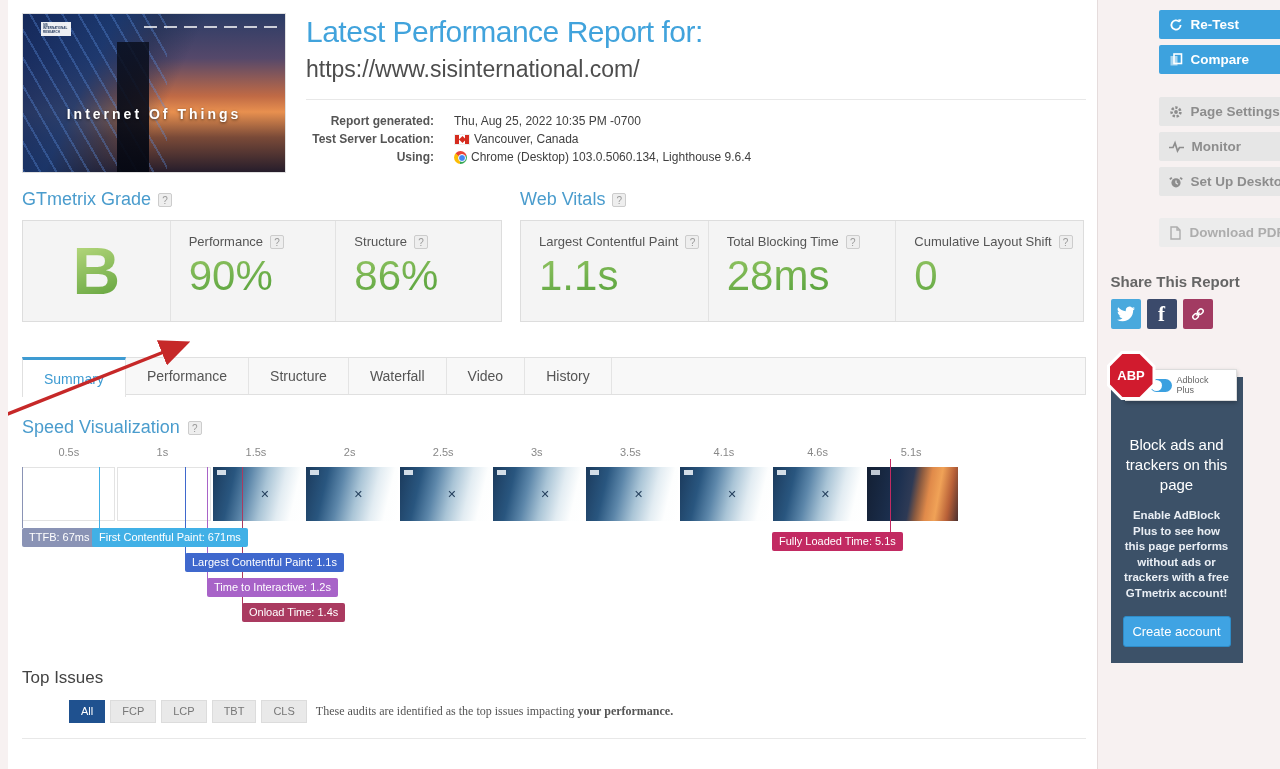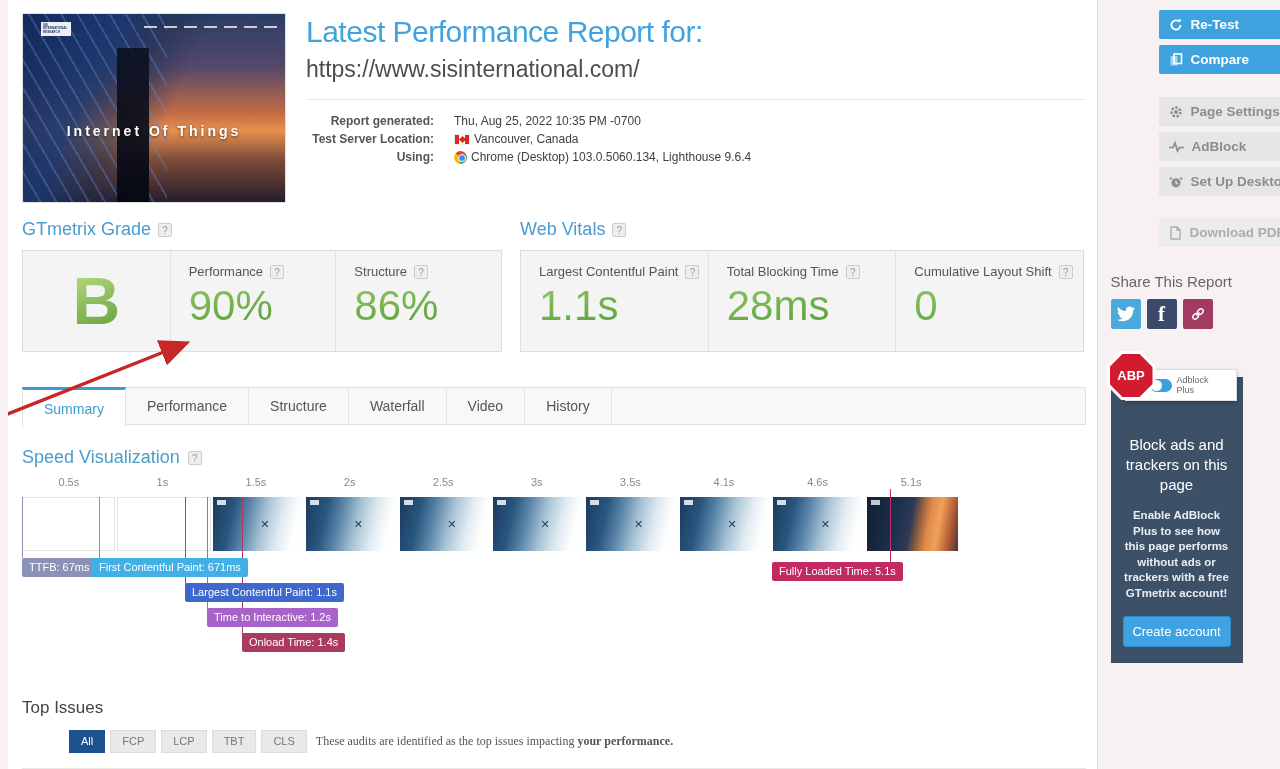--- a/index.html
+++ b/index.html
@@ -5,21 +5,21 @@
   * { margin:0; padding:0; box-sizing:border-box; }
   html,body { width:1280px; height:769px; overflow:hidden; }
   body { background:#f7f1f1; font-family:"Liberation Sans", sans-serif; color:#555; }
   .layout { display:flex; width:1280px; height:769px; }
 
   
   .main { margin-left:8px; width:1095px; background:#fff; position:relative; padding:0 11px 0 14px; }
 
   
   .report-header { display:flex; padding-top:13px; }
-  .thumb { width:264px; height:190px; border:1px solid #e0e0e0; position:relative; overflow:hidden; flex-shrink:0;
+  .thumb { width:264px; height:160px; border:1px solid #e0e0e0; position:relative; overflow:hidden; flex-shrink:0;
     background:
       linear-gradient(115deg, rgba(20,40,90,.95) 0%, rgba(25,55,110,.9) 28%, rgba(30,45,80,.55) 42%, rgba(0,0,0,0) 55%),
       linear-gradient(180deg, #2b3c66 0%, #55486a 28%, #c06a45 52%, #e8904f 62%, #7a4a38 78%, #261d2b 100%);
   }
   .thumb-streaks { position:absolute; left:0; top:0; width:55%; height:100%;
     background:repeating-linear-gradient(60deg, rgba(90,140,220,.35) 0 2px, rgba(0,0,0,0) 2px 14px); }
   .thumb-building { position:absolute; left:36%; top:18%; width:12%; height:82%;
     background:linear-gradient(180deg, rgba(10,15,30,.85), rgba(5,8,18,.95)); }
   .thumb-logo { position:absolute; left:18px; top:8px; background:rgba(255,255,255,.92); color:#243a5e;
     font-size:3px; font-weight:bold; width:30px; height:14px; padding:2px; line-height:3.4px; overflow:hidden; }
@@ -120,21 +120,21 @@
   .sidebar { flex:1; border-left:1px solid #e5dcdc; padding:10px 16px 0 13px; }
   .side-btn { width:100%; height:29px; border-radius:2px; border:none; display:flex; align-items:center;
     gap:8px; padding:0 10px; font-size:13.5px; font-weight:bold; cursor:pointer; margin-bottom:6px;
     font-family:"Liberation Sans", sans-serif;margin-left:48px; }
   .side-btn.primary { background:#3da2de; color:#fff; }
   .side-btn.secondary { background:#e6e6e6; color:#8d8d8d; }
   .side-btn.disabled { background:#ececec; color:#adadad; }
   .gap-md { height:17px; } .gap-lg { height:16px; }
   .side-btn svg { flex-shrink:0; }
 
-  .share-title { margin-top:26px; font-size:15px; color:#666; font-weight:normal; }
+  .share-title { margin-top:26px; font-size:15px; color:#666; font-weight:bold; }
   .share-row { display:flex; gap:6px; margin-top:9px; }
   .share-icon { width:30px; height:30px; border-radius:2px; display:flex; align-items:center;
     justify-content:center; cursor:pointer; color:#fff; }
   .share-twitter { background:#4aa9dd; }
   .share-facebook { background:#3b4a6b; font-family:"Liberation Serif", serif; font-size:21px; font-weight:bold; }
   .share-link { background:#a23b62; }
 
   .ad-wrap { position:relative; margin-top:48px; width:132px; }
   .abp-octagon { position:absolute; left:-4px; top:-26px; width:49px; height:49px; background:#fff;
     clip-path:polygon(30% 0,70% 0,100% 30%,100% 70%,70% 100%,30% 100%,0 70%,0 30%); z-index:3;
@@ -356,21 +356,21 @@
       <svg width="14" height="14" viewBox="0 0 14 14">
         <circle cx="7" cy="7" r="4.4" fill="none" stroke="#8d8d8d" stroke-width="2.6" stroke-dasharray="2.3 1.6"></circle>
         <circle cx="7" cy="7" r="1.9" fill="#8d8d8d"></circle>
       </svg>
       <span>Page Settings</span>
     </button>
     <button class="side-btn secondary">
       <svg width="15" height="14" viewBox="0 0 15 14">
         <polyline points="0,7.5 4,7.5 6,3 8.5,11 10.5,7.5 15,7.5" fill="none" stroke="#8d8d8d" stroke-width="1.7"></polyline>
       </svg>
-      <span>AdBlock</span>
+      <span>Monitor</span>
     </button>
     <button class="side-btn secondary">
       <svg width="14" height="14" viewBox="0 0 14 14">
         <circle cx="7" cy="7.8" r="4.6" fill="#8d8d8d"></circle>
         <path d="M7 5.4v2.6l1.9 1.3" stroke="#e6e6e6" stroke-width="1.3" fill="none"></path>
         <line x1="2.8" y1="2.6" x2="0.8" y2="4.4" stroke="#8d8d8d" stroke-width="1.8"></line>
         <line x1="11.2" y1="2.6" x2="13.2" y2="4.4" stroke="#8d8d8d" stroke-width="1.8"></line>
       </svg>
       <span>Set Up Desktop</span>
     </button>

